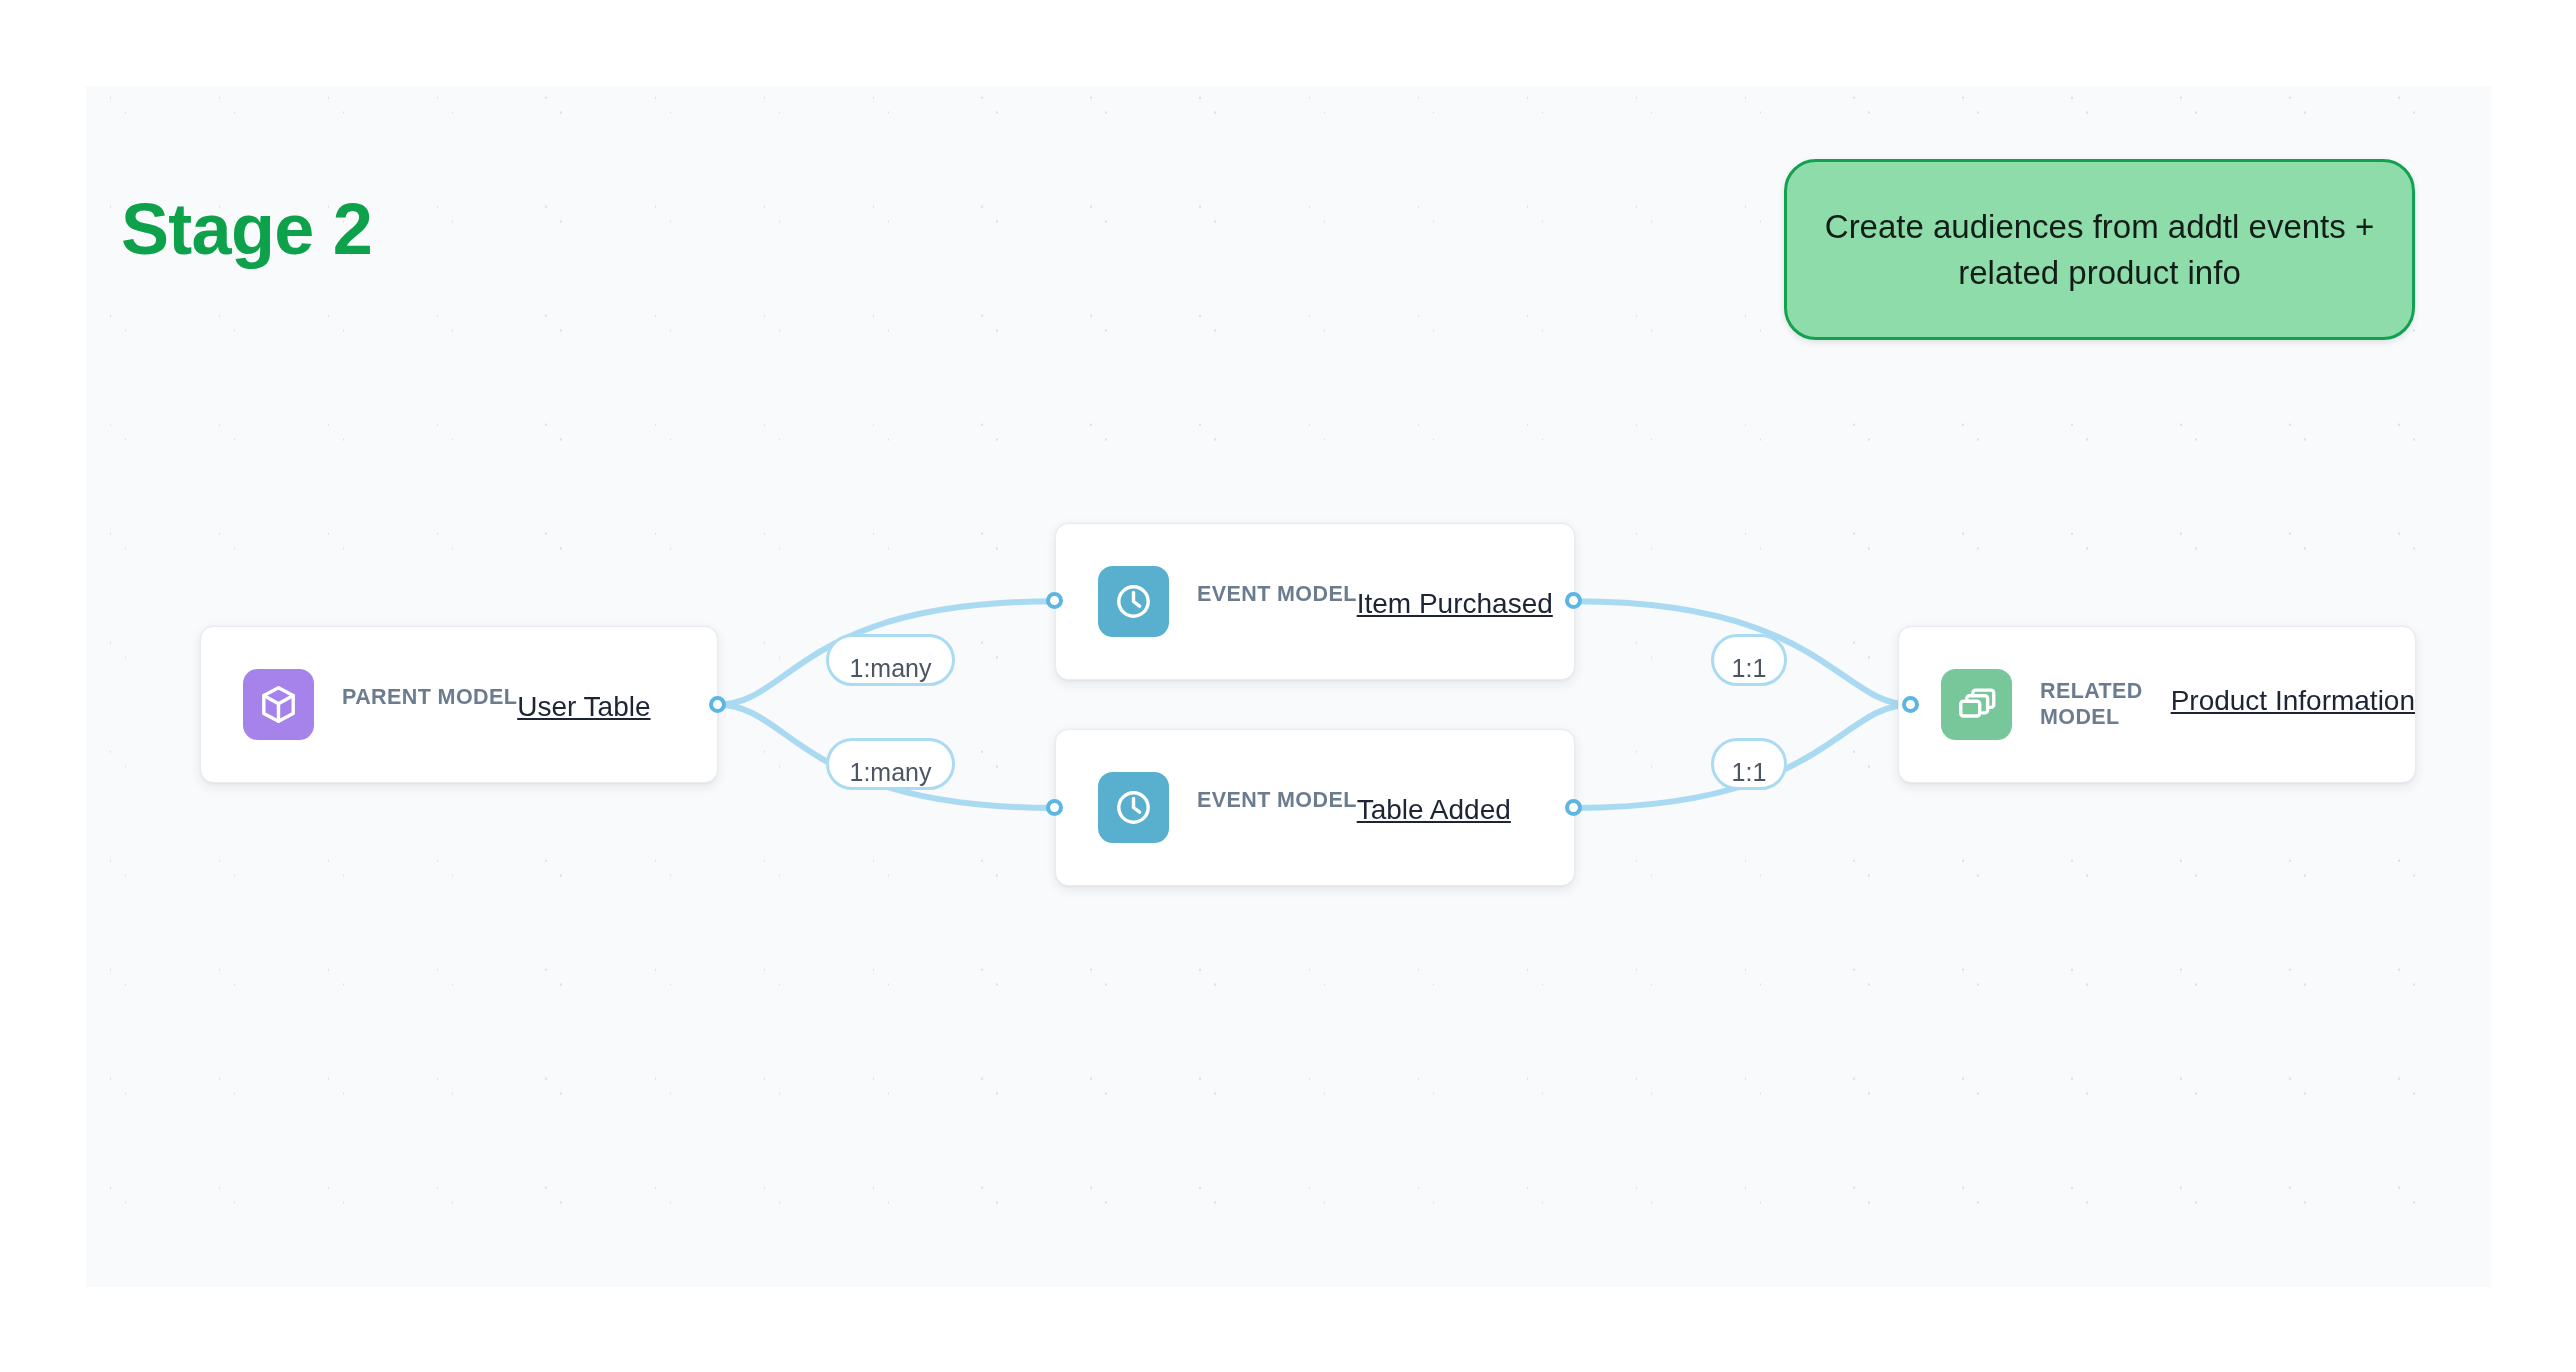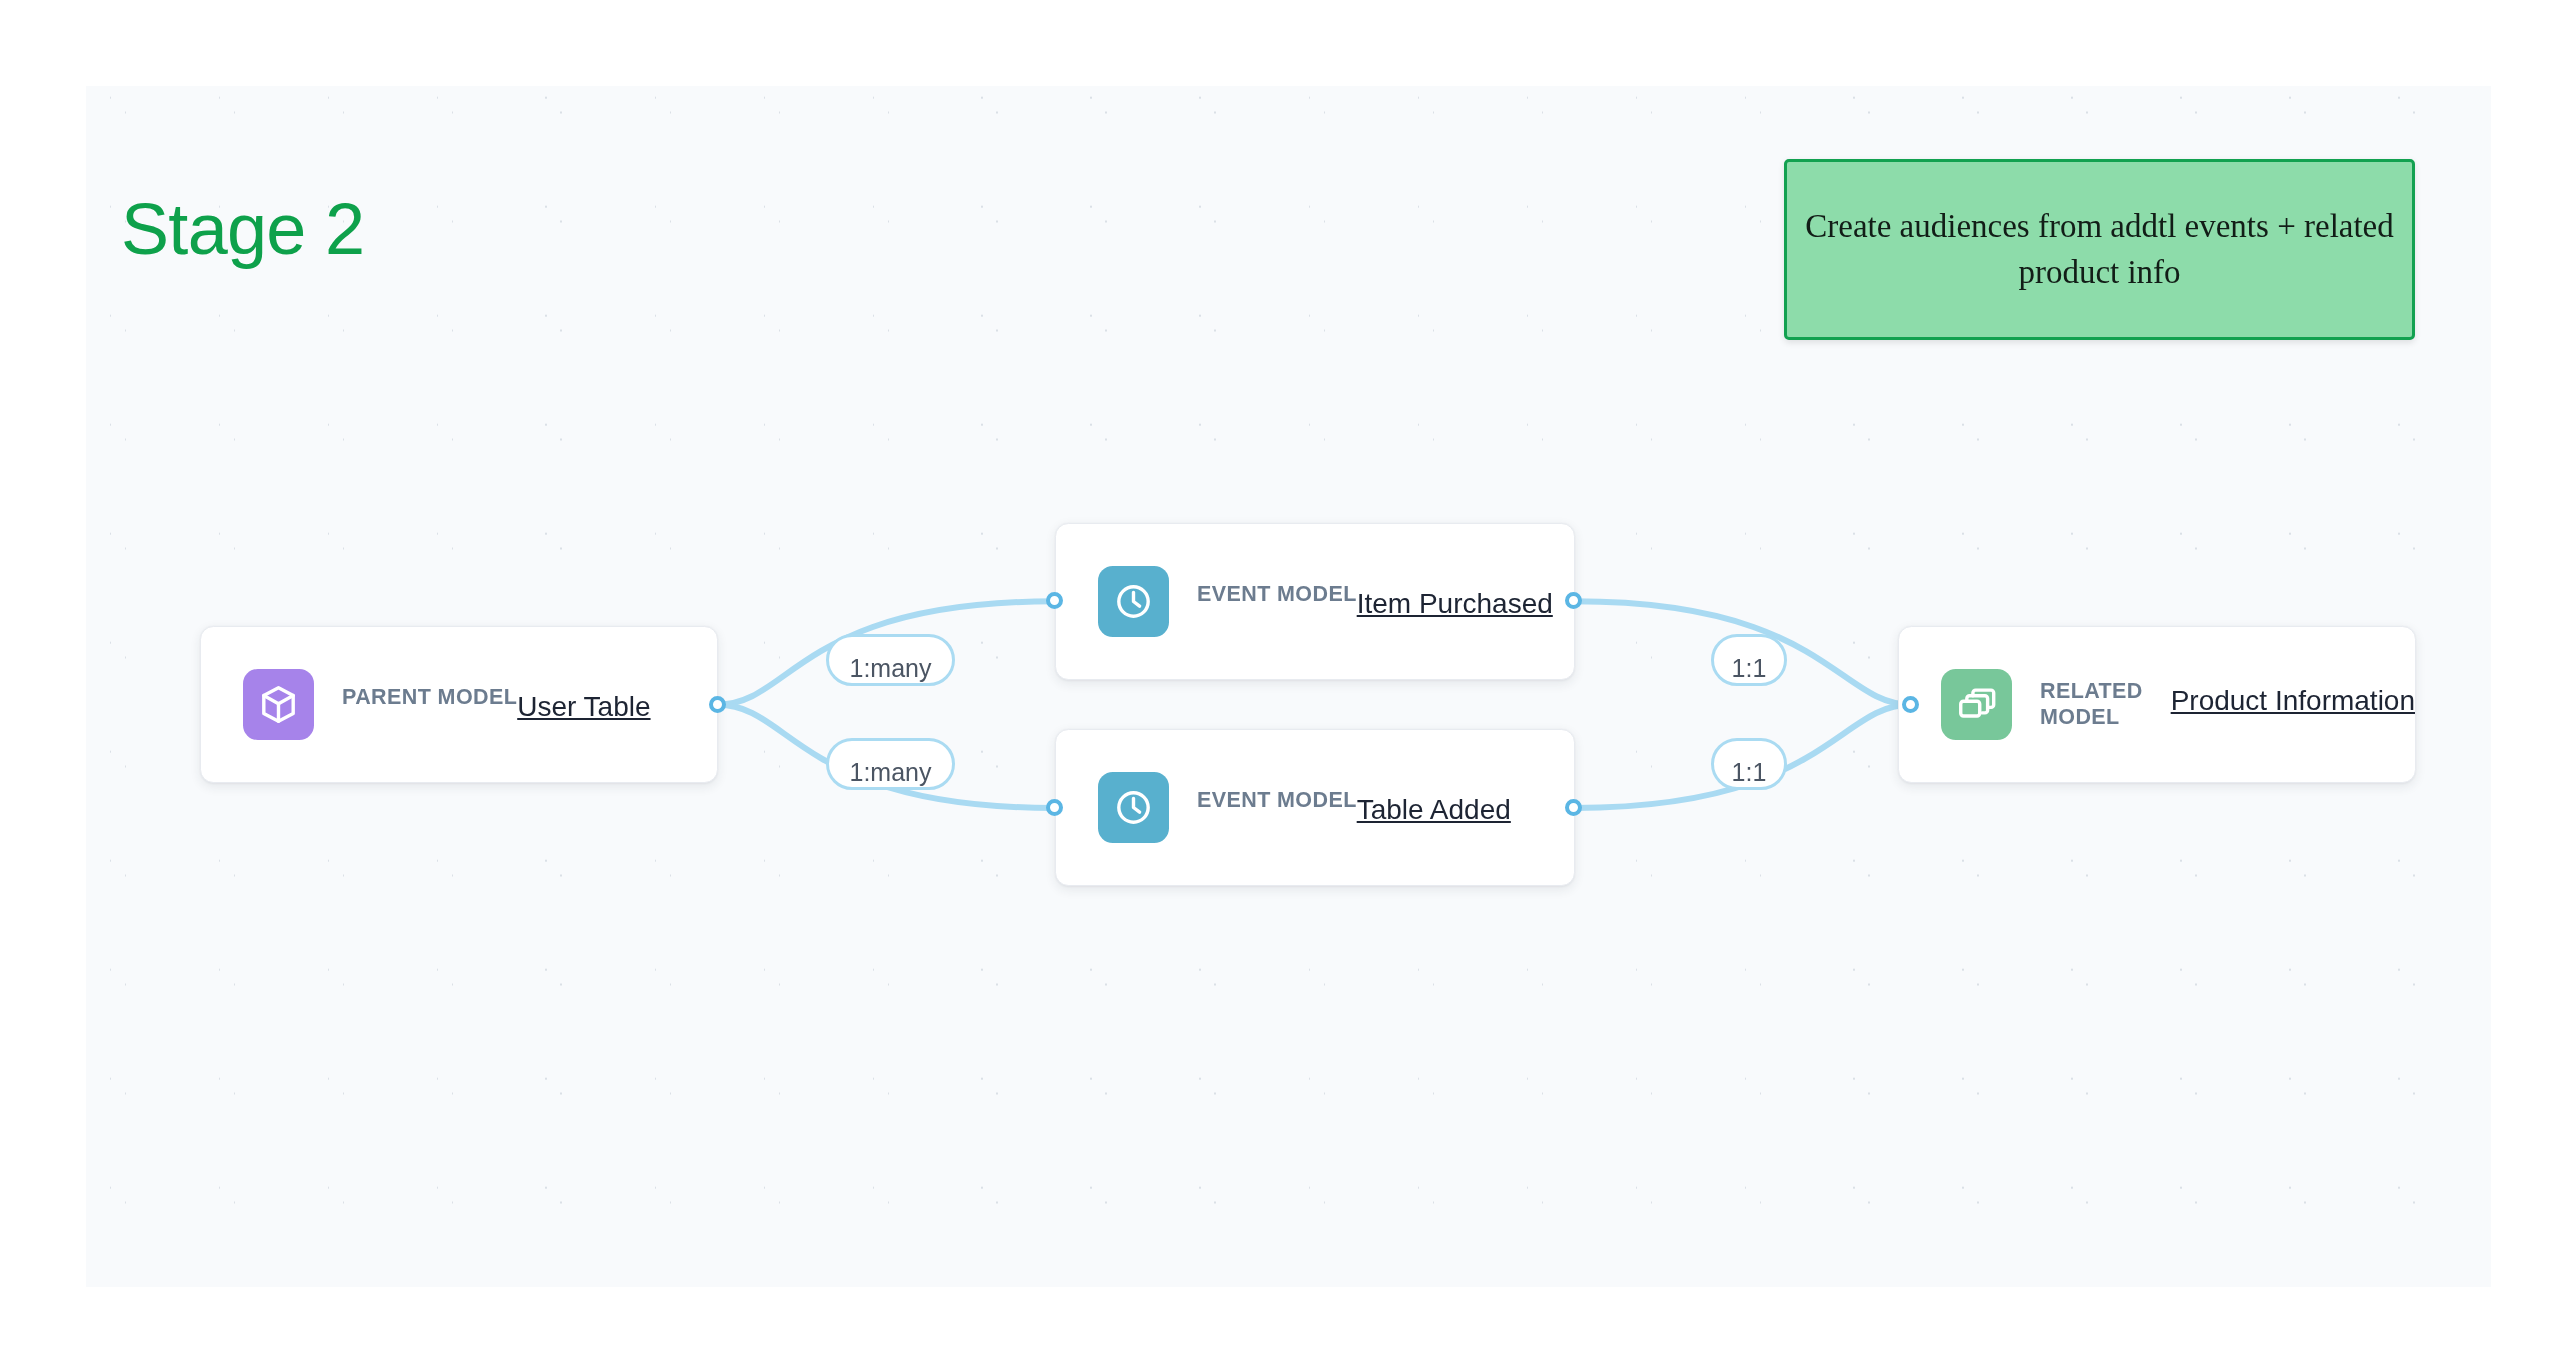--- a/index.html
+++ b/index.html
@@ -34,43 +34,42 @@
     background-position: 23px 10.7px, 38px 25.5px;
     overflow: hidden;
   }
 
   
   #stage-title {
     position: absolute;
     left: 121px;
     top: 193px;
     font-size: 72px;
-    font-weight: normal;
+    font-weight: bold;
     color: #0ea14b;
     letter-spacing: -0.7px;
     line-height: 1;
     white-space: nowrap;
   }
 
   
   #callout {
     position: absolute;
     left: 1784px;
     top: 159px;
     width: 631px;
     height: 181px;
     box-sizing: border-box;
     background: #8ddcaa;
     border: 3.4px solid #12a150;
-    border-radius: 5px;
+    border-radius: 32px;
     display: flex;
     align-items: center;
     justify-content: center;
     box-shadow: 0 2.7px 6.7px rgba(0,0,0,0.10);
-    font-family: Liberation Serif, serif;
   }
   #callout .callout-text {
     font-size: 33px;
     color: #121d17;
     text-align: center;
     line-height: 1.38;
     padding: 0 17.4px;
   }
 
   

